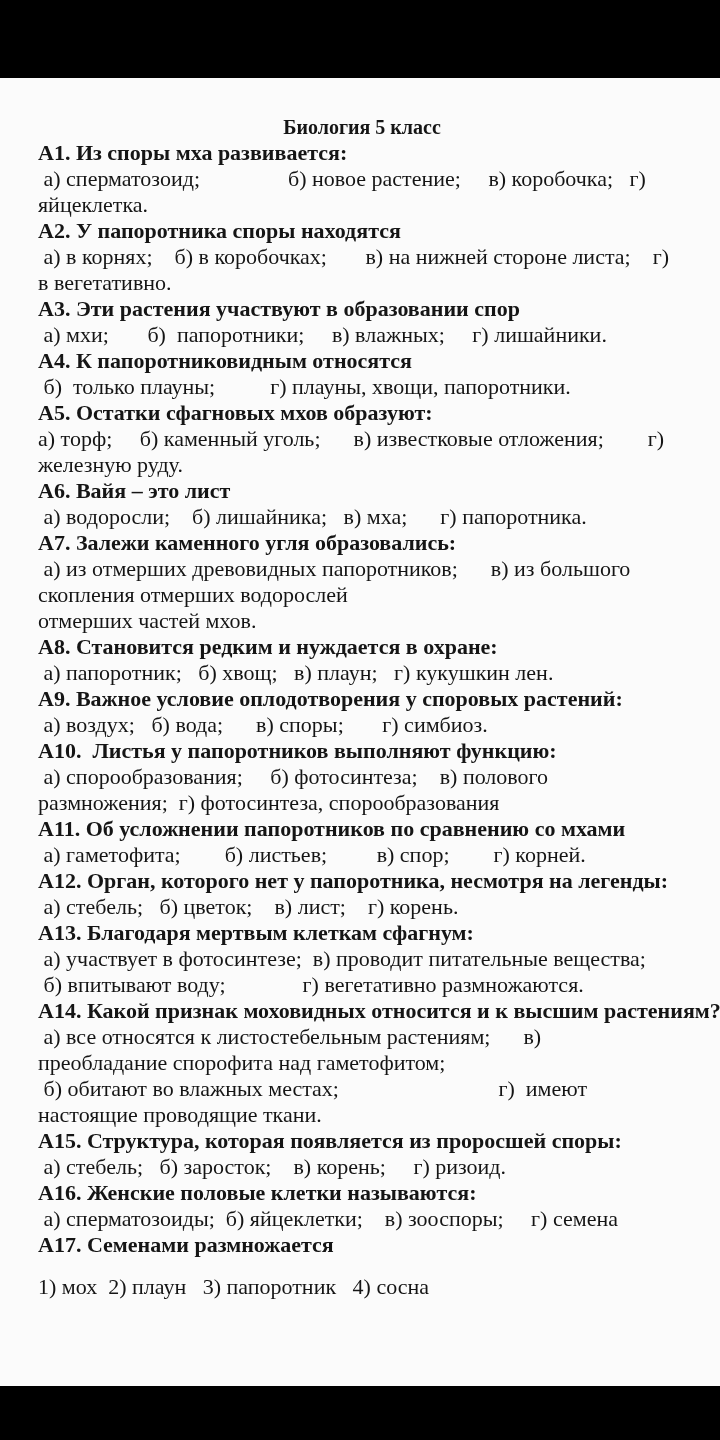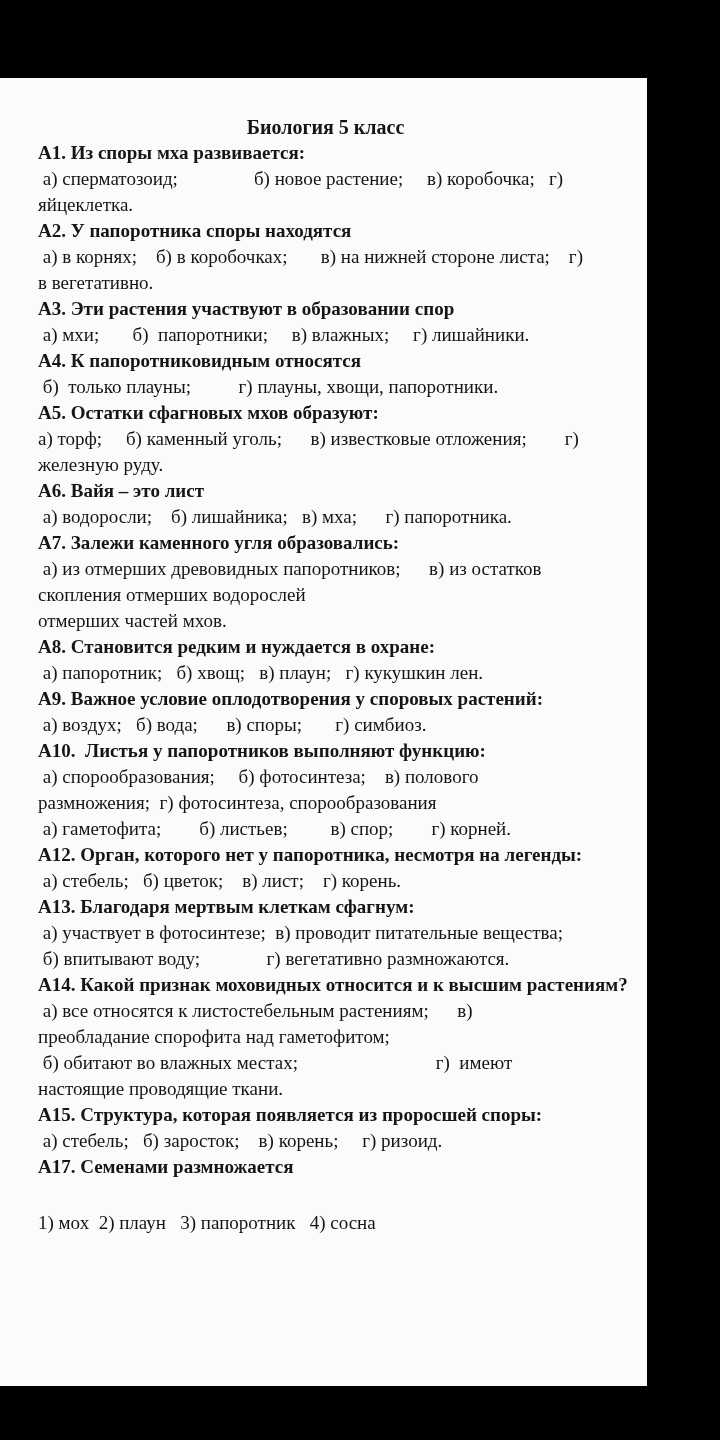--- a/index.html
+++ b/index.html
@@ -7,21 +7,21 @@
     padding: 0;
     background: #000;
   }
   body {
     width: 720px;
     height: 1440px;
     font-family: "Liberation Serif", serif;
     overflow: hidden;
   }
   .screen {
-    width: 647px;
+    width: 720px;
     height: 1440px;
     display: flex;
     flex-direction: column;
     background: #000;
     justify-content: center;
   }
   .bar-top {
     height: 78px;
     background: #000;
     flex: 0 0 auto;
@@ -40,29 +40,29 @@
     overflow: hidden;
   }
   .doc-title {
     text-align: center;
     font-weight: bold;
     font-size: 20px;
     line-height: 26px;
     white-space: pre;
   }
   .line {
-    font-size: 19px;
+    font-size: 22px;
     line-height: 26px;
     white-space: pre;
   }
   .line.q {
     font-weight: bold;
   }
   .footer-line {
-    margin-top: 30px;
+    margin-top: 16px;
   }
 </style>
 </head>
 <body>
 
 <div class="screen">
   <div class="bar-top"></div>
 
   <div class="page">
     <div class="doc-title">Биология 5 класс</div>
@@ -90,38 +90,39 @@
           <div class="line q">А5. Остатки сфагновых мхов образуют:</div>
           <div class="line">а) торф;     б) каменный уголь;      в) известковые отложения;        г)</div>
           <div class="line">железную руду.</div>
         </div>
         <div>
           <div class="line q">А6. Вайя – это лист</div>
           <div class="line"> а) водоросли;    б) лишайника;   в) мха;      г) папоротника.</div>
         </div>
         <div>
           <div class="line q">А7. Залежи каменного угля образовались:</div>
-          <div class="line"> а) из отмерших древовидных папоротников;      в) из остатков</div>
+          <div class="line"> а) из отмерших древовидных папоротников;      в) из большого</div>
           <div class="line">скопления отмерших водорослей</div>
           <div class="line">отмерших частей мхов.</div>
         </div>
         <div>
           <div class="line q">А8. Становится редким и нуждается в охране:</div>
           <div class="line"> а) папоротник;   б) хвощ;   в) плаун;   г) кукушкин лен.</div>
         </div>
         <div>
           <div class="line q">А9. Важное условие оплодотворения у споровых растений:</div>
           <div class="line"> а) воздух;   б) вода;      в) споры;       г) симбиоз.</div>
         </div>
         <div>
           <div class="line q">А10.  Листья у папоротников выполняют функцию:</div>
           <div class="line"> а) спорообразования;     б) фотосинтеза;    в) полового</div>
           <div class="line">размножения;  г) фотосинтеза, спорообразования</div>
         </div>
         <div>
+          <div class="line q">А11. Об усложнении папоротников по сравнению со мхами</div>
           <div class="line"> а) гаметофита;        б) листьев;         в) спор;        г) корней.</div>
         </div>
         <div>
           <div class="line q">А12. Орган, которого нет у папоротника, несмотря на легенды:</div>
           <div class="line"> а) стебель;   б) цветок;    в) лист;    г) корень.</div>
         </div>
         <div>
           <div class="line q">А13. Благодаря мертвым клеткам сфагнум:</div>
           <div class="line"> а) участвует в фотосинтезе;  в) проводит питательные вещества;</div>
           <div class="line"> б) впитывают воду;              г) вегетативно размножаются.</div>
@@ -131,20 +132,24 @@
           <div class="line"> а) все относятся к листостебельным растениям;      в)</div>
           <div class="line">преобладание спорофита над гаметофитом;</div>
           <div class="line"> б) обитают во влажных местах;                             г)  имеют</div>
           <div class="line">настоящие проводящие ткани.</div>
         </div>
         <div>
           <div class="line q">А15. Структура, которая появляется из проросшей споры:</div>
           <div class="line"> а) стебель;   б) заросток;    в) корень;     г) ризоид.</div>
         </div>
         <div>
+          <div class="line q">А16. Женские половые клетки называются:</div>
+          <div class="line"> а) сперматозоиды;  б) яйцеклетки;    в) зооспоры;     г) семена</div>
+        </div>
+        <div>
           <div class="line q">А17. Семенами размножается</div>
         </div>
       </div>
 
     <div class="line footer-line">1) мох  2) плаун   3) папоротник   4) сосна</div>
   </div>
 
   <div class="bar-bottom"></div>
 </div>
 

